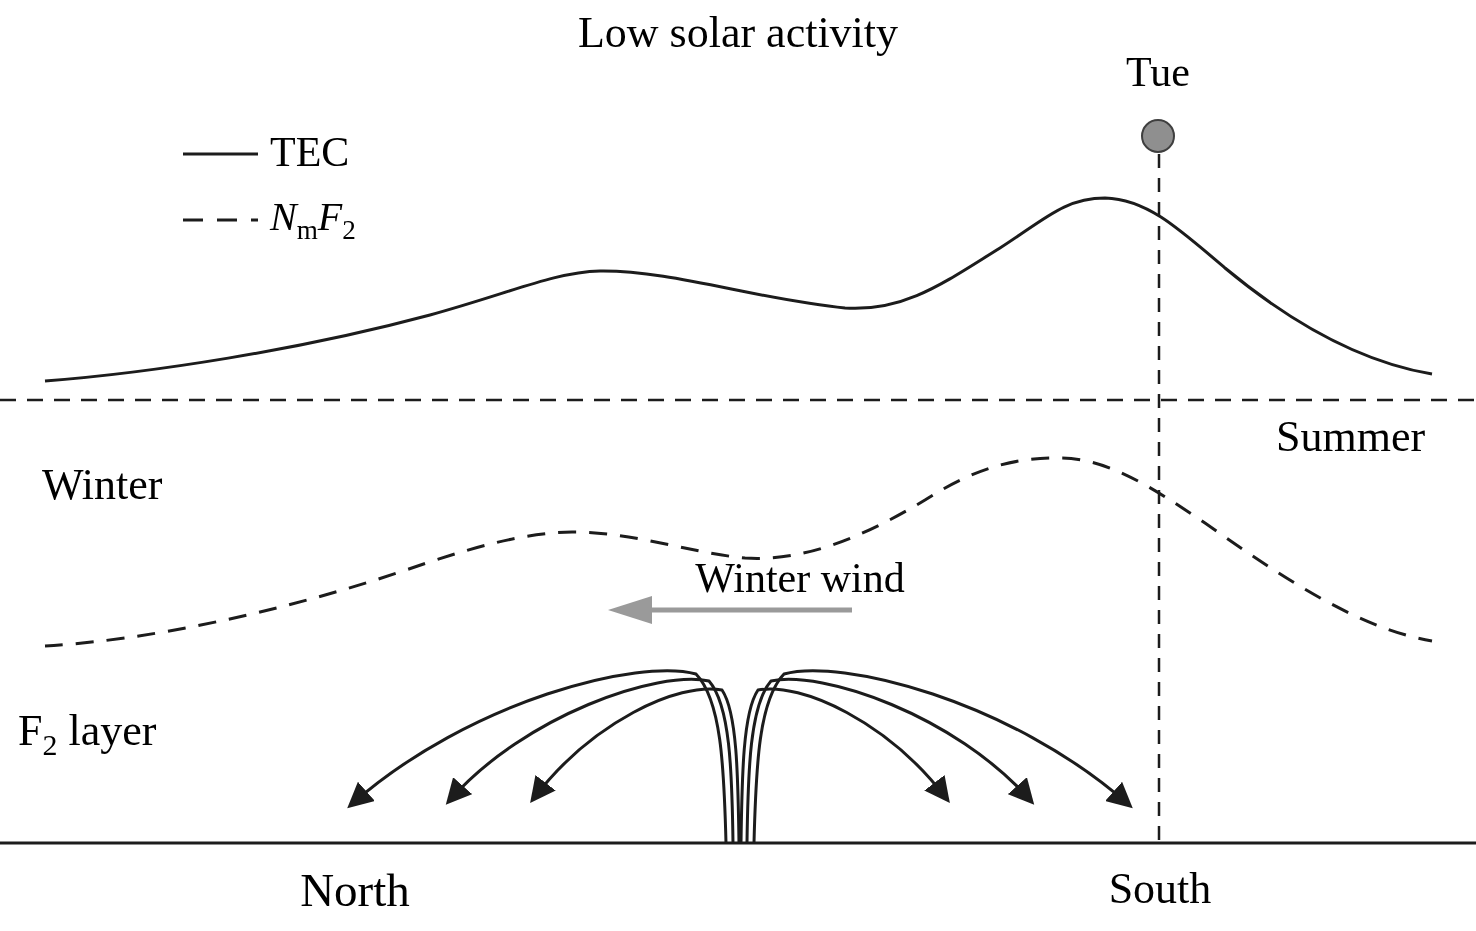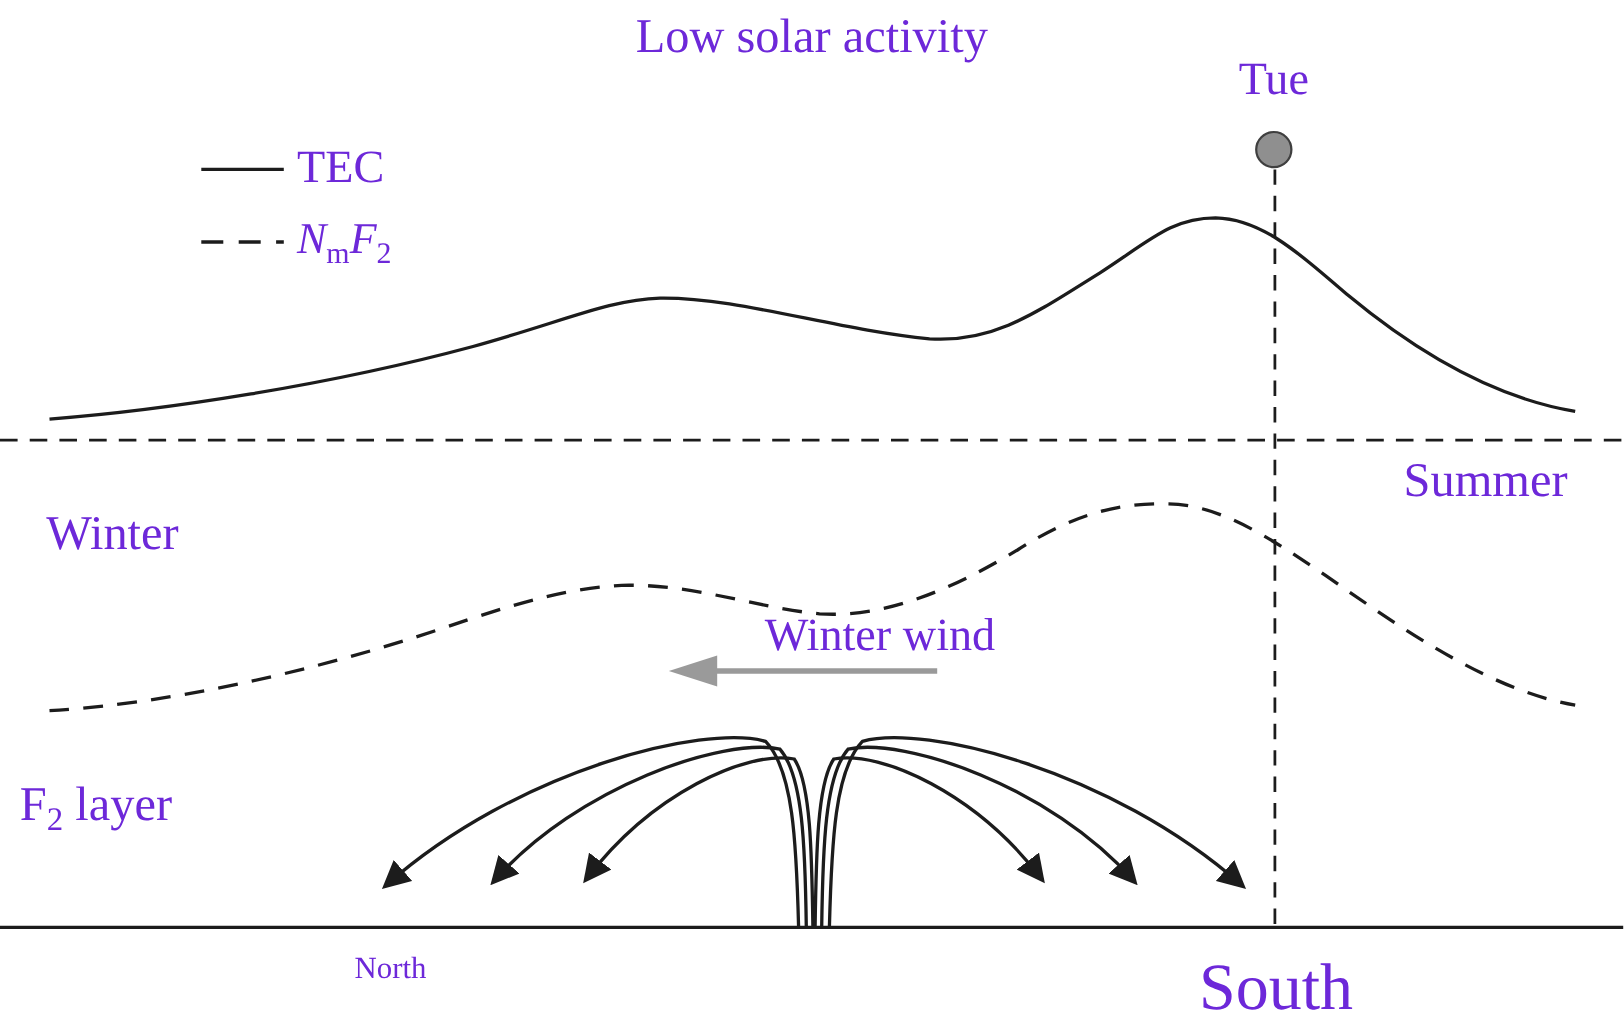--- a/index.html
+++ b/index.html
@@ -1,37 +1,37 @@
 <!DOCTYPE html>
 <html><head>
 <meta charset="utf-8">
 <style>
   html,body{margin:0;padding:0;background:#ffffff;}
   #figure{
     position:relative;
     width:1476px;height:931px;
     background:#ffffff;
     font-family:"Liberation Serif", serif;
-    color:#6d28d9;
+    color:#000000;
     overflow:hidden;
   }
   #diagram-svg{position:absolute;left:0;top:0;}
   .lbl{position:absolute;white-space:nowrap;line-height:1.05;}
   .title{left:0;top:10px;width:1476px;text-align:center;font-size:44px;}
   .legend-tec{left:270px;top:130px;font-size:42px;}
   .legend-nmf2{left:270px;top:196px;font-size:40px;text-align:right;}
   .sun-label{left:1098px;top:50px;width:120px;text-align:center;font-size:42px;}
   .winter{left:42px;top:414px;font-size:44px;margin-top:48px;}
   .summer{left:1276px;top:414px;font-size:44px;}
   .neutral-wind{left:640px;top:556px;width:320px;text-align:center;font-size:42px;}
   .exb{left:717px;top:610px;width:150px;text-align:center;font-size:40px;font-weight:bold;font-style:italic;}
   .f2-layer{left:18px;top:708px;font-size:44px;font-family:Liberation Serif, serif;}
-  .north{left:280px;top:866px;width:150px;text-align:center;font-size:28px;}
+  .north{left:280px;top:866px;width:150px;text-align:center;font-size:47px;}
   .magnetic-equator{left:540px;top:866px;width:400px;text-align:center;font-size:44px;}
-  .south{left:1085px;top:866px;width:150px;text-align:center;font-size:60px;font-family:Liberation Serif, serif;}
+  .south{left:1085px;top:866px;width:150px;text-align:center;font-size:44px;font-family:Liberation Serif, serif;}
   sub{font-size:0.68em;}
   .it{font-style:italic;}
 </style>
 </head>
 <body>
 
 <div id="figure">
 
   <svg id="diagram-svg" width="1476" height="931" viewBox="0 0 1476 931">
     <defs>

